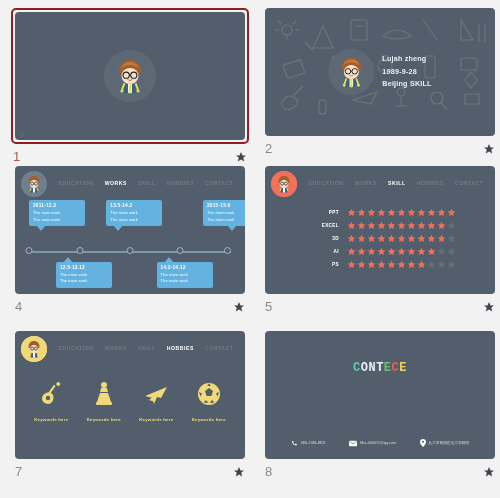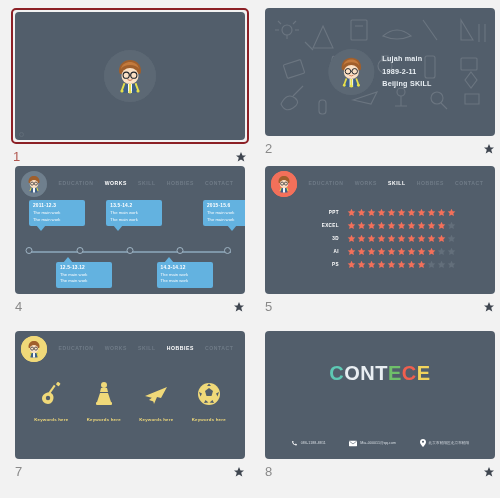--- a/index.html
+++ b/index.html
@@ -113,21 +113,21 @@
   
   .hobbies { position: absolute; left: 10px; right: 10px; top: 48px;
              display: flex; justify-content: space-around; }
   .hobby { display: flex; flex-direction: column; align-items: center; width: 50px; }
   .hobby-ico { height: 30px; display: flex; align-items: center; justify-content: center; }
   .hobby-label { margin-top: 8px; font-size: 4.4px; color: #f0d979; font-weight: bold;
                  letter-spacing: .2px; }
 
   
   .contact-title { position: absolute; left: 0; right: 0; top: 30px; text-align: center;
-                   font-size: 20px; font-weight: bold; letter-spacing: .5px; line-height: 1.25; }
+                   font-size: 12px; font-weight: bold; letter-spacing: .5px; line-height: 1.25; font-family: Liberation Mono, monospace; }
   .contact-title span { display: inline-block; }
   .contact-row { position: absolute; left: 14px; right: 14px; bottom: 12px;
                  display: flex; justify-content: space-around; align-items: center; }
   .contact-item { display: flex; align-items: center; gap: 3px; }
   .contact-item .txt { font-size: 3.6px; color: #d8dee4; letter-spacing: .1px; white-space: nowrap; }
 </style>
 </head>
 <body>
 
 <div id="app">
@@ -229,22 +229,22 @@
                 <path d="M24 34h4v9h-4z" fill="#f4f7fa"></path>
                 <path d="M19.5 33l-2.5 7 1.8.6 2.6-7z" fill="#e7e04a"></path>
                 <path d="M32.5 33l2.5 7-1.8.6-2.6-7z" fill="#e7e04a"></path>
                 <path d="M25 34h2v8h-2z" fill="#e7e04a"></path>
                 <circle cx="18" cy="41" r="1.6" fill="#e7e04a"></circle>
                 <circle cx="34" cy="41" r="1.6" fill="#e7e04a"></circle>
                 <circle cx="26" cy="42" r="1.6" fill="#e7e04a"></circle>
               </svg>
             </div>
             <div class="s2-info">
-              <div>Lujah main</div>
-              <div>1989-2-11</div>
+              <div>Lujah zheng</div>
+              <div>1989-9-28</div>
               <div>Beijing SKILL</div>
             </div>
           </div>
         </div>
       </div>
       <div class="caption">
         <span class="slide-num">2</span>
         <span>
           <svg class="star-icon" viewBox="0 0 24 24">
               <path d="M12 2l3 7h7l-5.6 4.3L18.6 21 12 16.8 5.4 21l2.2-7.7L2 9h7z" fill="#3f4650"></path>

